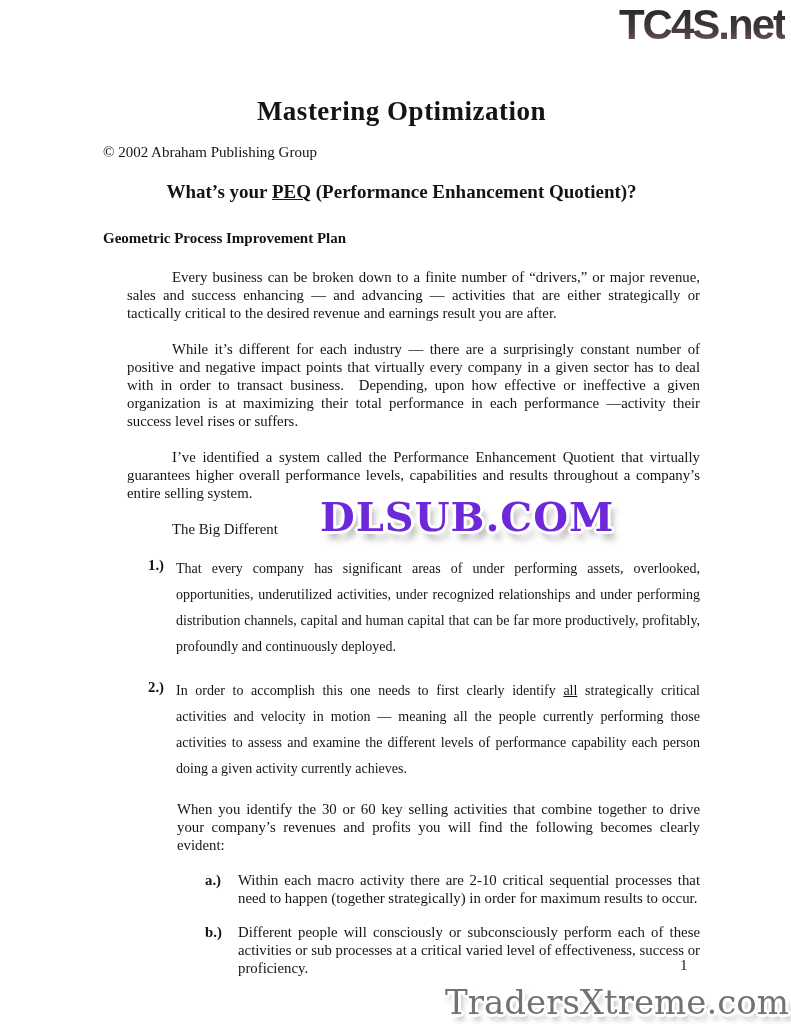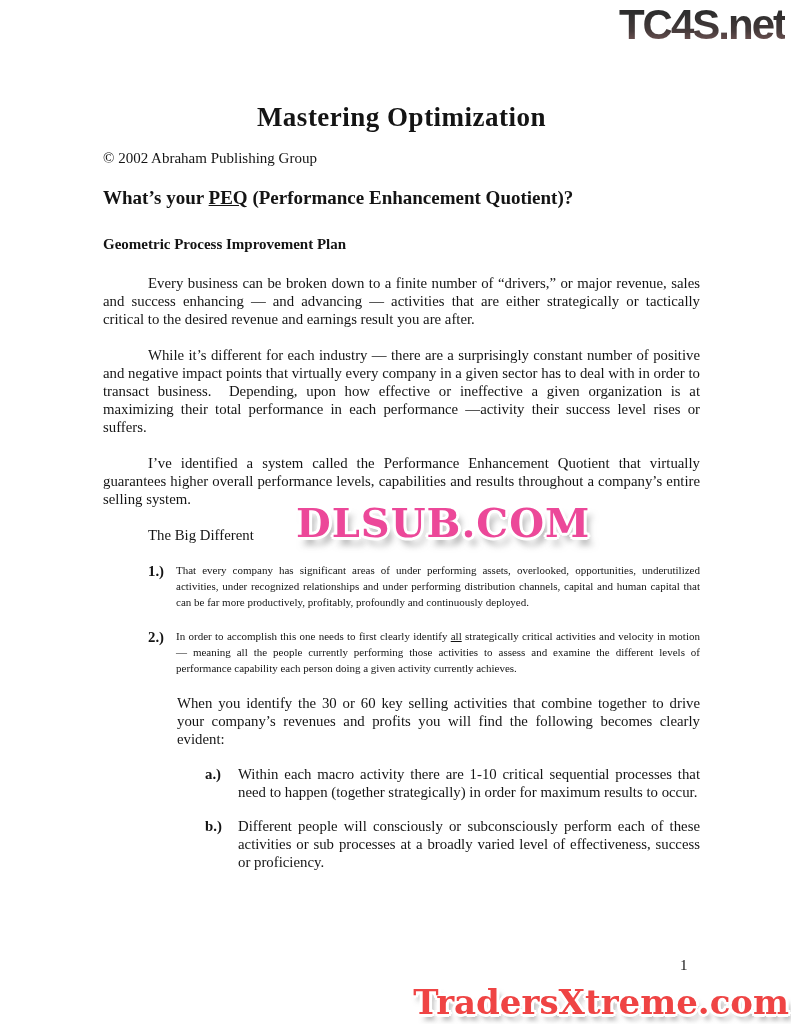--- a/index.html
+++ b/index.html
@@ -6,50 +6,50 @@
   body {
     width:791px; height:1024px;
     background:#ffffff;
     position:relative;
     overflow:hidden;
     font-family:"Liberation Serif", serif;
     color:#141414;
   }
   .content {
     position:absolute;
-    left:103px; top:8px;
+    left:103px; top:2px;
     width:597px;
   }
   .doc-title {
     font-size:27px; font-weight:bold; text-align:center;
     letter-spacing:.5px;
     margin:94px 0 17px 0; line-height:30px;
   }
   .copyright {
     font-size:15px; text-align:left;
     margin:0 0 19px 0; line-height:18px;
   }
   .peq-heading {
-    font-size:19px; font-weight:bold; text-align:left;
+    font-size:19px; font-weight:bold; text-align:center;
     margin:0 0 26px 0; line-height:23px;
   }
   .peq-heading .u { text-decoration:underline; }
   .section-heading {
     font-size:15px; font-weight:bold; 
     margin:0 0 21px 0; line-height:18px;
   }
   p.body {
     font-size:14.8px; line-height:18px; text-align:justify;
     margin:0 0 18px 0;
   }
-  p.indent { text-indent:45px; }
+  p.indent { text-indent:45px;margin-left:24px; }
   .rel { position:relative; }
   .nitem { display:flex; margin:0 0 18px 45px; }
   .nitem .lbl { font-weight:bold; flex:0 0 28px; width:28px; font-size:14.8px; line-height:18px; }
-  .nitem .txt { font-size:11px; line-height:16px; text-align:justify; }
+  .nitem .txt { font-size:14px; line-height:26px; text-align:justify; }
   .nitem .txt .u { text-decoration:underline; }
   .subpara {
     margin:0 0 17px 74px;
     font-size:14.8px; line-height:18px; text-align:justify;
   }
   .litem { display:flex; margin:0 0 16px 102px; }
   .litem .lbl { font-weight:bold; flex:0 0 33px; width:33px; font-size:14.8px; line-height:18px; }
   .litem .txt { font-size:14.8px; line-height:18px; text-align:justify; }
   .page-number {
     position:absolute; top:956px; left:680px;
@@ -70,34 +70,34 @@
       background:linear-gradient(180deg, #2d2d2d 25%, #463b3b 62%, #916767 100%);
       -webkit-background-clip:text; background-clip:text;
       color:transparent;
     }
   }
   .dlsub-logo {
     position:absolute; left:148px; top:-26px;
     font-family:"DejaVu Serif", serif;
     font-weight:bold; font-size:40px; line-height:46px;
     letter-spacing:1px;
-    color:#ec4899;
+    color:#6d28d9;
     white-space:nowrap;
     z-index:5;
     text-shadow:
       -2px -2px 0 #fff, 2px -2px 0 #fff, -2px 2px 0 #fff, 2px 2px 0 #fff,
       0 -3px 0 #fff, 0 3px 0 #fff, -3px 0 0 #fff, 3px 0 0 #fff,
       5px 8px 6px rgba(120,120,120,.55);
   }
   .tx-logo {
     position:absolute; right:2px; bottom:2px;
     font-family:"DejaVu Serif", serif;
-    font-weight:bold; font-size:34px; line-height:40px;
+    font-weight:normal; font-size:34px; line-height:40px;
     letter-spacing:0px;
-    color:#ef4444;
+    color:#737373;
     white-space:nowrap;
     z-index:6;
     text-shadow:
       -2px -2px 0 #fff, 2px -2px 0 #fff, -2px 2px 0 #fff, 2px 2px 0 #fff,
       0 -3px 0 #fff, 0 3px 0 #fff, -3px 0 0 #fff, 3px 0 0 #fff,
       4px 6px 5px rgba(140,140,140,.7);
     text-align: right;
   }
 </style>
 </head>
@@ -133,25 +133,25 @@
 
   <div class="nitem">
     <span class="lbl">2.)</span>
     <div class="txt"><span>In order to accomplish this one needs to first clearly identify </span><span class="u">all</span><span> strategically critical activities and velocity in motion — meaning all the people currently performing those activities to assess and examine the different levels of performance capability each person doing a given activity currently achieves.</span></div>
   </div>
 
   <p class="subpara">When you identify the 30 or 60 key selling activities that combine together to drive your company’s revenues and profits you will find the following becomes clearly evident:</p>
 
   <div class="litem">
     <span class="lbl">a.)</span>
-    <div class="txt">Within each macro activity there are 1-10 critical sequential processes that need to happen (together strategically) in order for maximum results to occur.</div>
+    <div class="txt">Within each macro activity there are 2-10 critical sequential processes that need to happen (together strategically) in order for maximum results to occur.</div>
   </div>
 
   <div class="litem">
     <span class="lbl">b.)</span>
-    <div class="txt">Different people will consciously or subconsciously perform each of these activities or sub processes at a broadly varied level of effectiveness, success or proficiency.</div>
+    <div class="txt">Different people will consciously or subconsciously perform each of these activities or sub processes at a critical varied level of effectiveness, success or proficiency.</div>
   </div>
 
 </div>
 
 <div class="page-number">1</div>
 
 <div class="tx-logo">TradersXtreme.com</div>
 
 </body></html>

